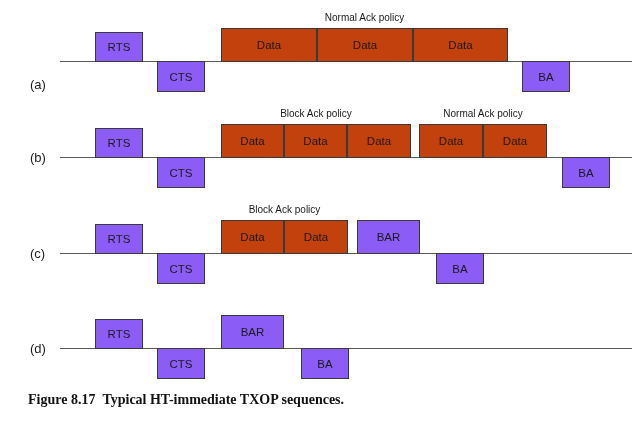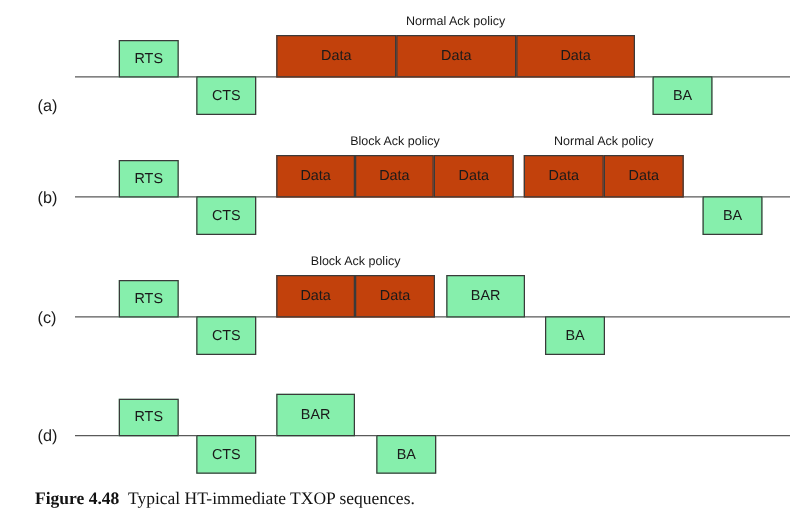--- a/index.html
+++ b/index.html
@@ -41,21 +41,21 @@
     display: flex;
     align-items: center;
     justify-content: center;
     font-family: "Liberation Sans", sans-serif;
     font-size: 11.5px;
     color: #1a1a1a;
     white-space: nowrap;
     letter-spacing: 0px;
   }
   .frame-box.ctrl {
-    background: #86efac;
+    background: #8b5cf6;
   }
   .frame-box.data {
     background: #c2410c;
   }
   .policy-label {
     position: absolute;
     font-family: "Liberation Sans", sans-serif;
     font-size: 10px;
     color: #1a1a1a;
     white-space: nowrap;
@@ -67,21 +67,21 @@
     top: 392px;
     font-family: "Liberation Serif", serif;
     font-size: 14px;
     color: #121212;
     white-space: nowrap;
   }
   .caption .cap-strong {
     font-weight: bold;
   }
   .caption .cap-text {
-    font-weight: normal;
+    font-weight: bold;
     margin-top: 16px;
   }
 </style>
 </head>
 <body>
 
 <div id="figure">
     <div class="row-label" style="left: 30px; top: 77px;">(a)</div>
     <div class="axis-line" style="left: 60px; top: 61px; width: 572px;"></div>
     <div class="policy-label" style="left: 221px; top: 12px; width: 287px;">Normal Ack policy</div>
@@ -114,14 +114,14 @@
     <div class="frame-box ctrl" style="left: 436px; width: 48px; height: 31px; top: 253px;">BA</div>
     <div class="row-label" style="left: 30px; top: 341px;">(d)</div>
     <div class="axis-line" style="left: 60px; top: 348px; width: 572px;"></div>
     <div class="frame-box ctrl" style="left: 95px; width: 48px; height: 30px; top: 319px;">RTS</div>
     <div class="frame-box ctrl" style="left: 157px; width: 48px; height: 31px; top: 348px;">CTS</div>
     <div class="frame-box ctrl" style="left: 221px; width: 63px; height: 34px; top: 315px;">BAR</div>
     <div class="frame-box ctrl" style="left: 301px; width: 48px; height: 31px; top: 348px;">BA</div>
   </div>
 
 <div class="caption">
-  <span class="cap-strong">Figure 4.48</span><span class="cap-text">&nbsp;&nbsp;</span><span class="cap-text">Typical HT-immediate TXOP sequences.</span>
+  <span class="cap-strong">Figure 8.17</span><span class="cap-text">&nbsp;&nbsp;</span><span class="cap-text">Typical HT-immediate TXOP sequences.</span>
 </div>
 
 </body></html>

